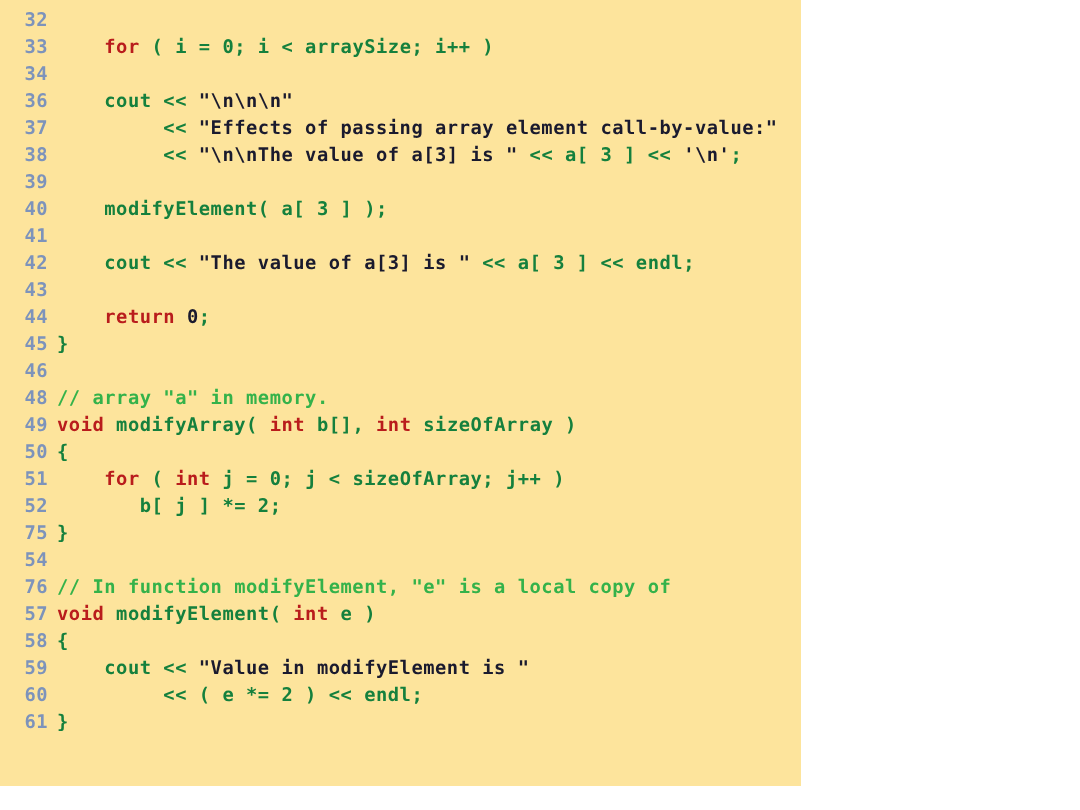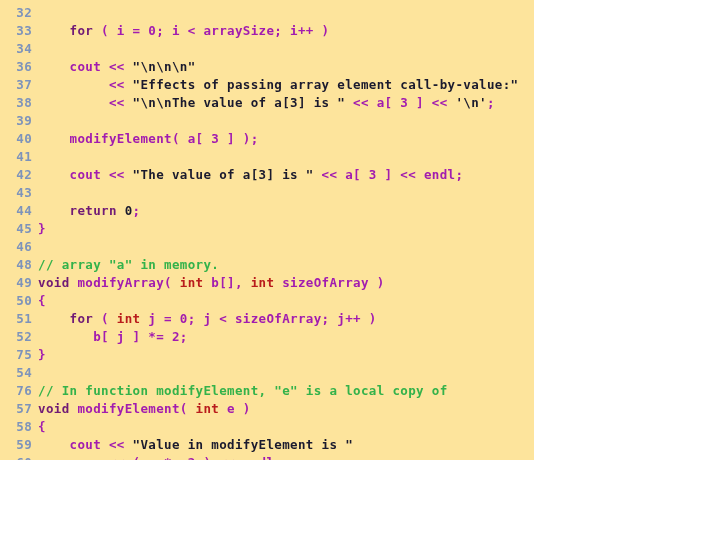--- a/index.html
+++ b/index.html
@@ -3,21 +3,21 @@
 <meta charset="utf-8">
 <style>
   html, body {
     margin: 0;
     padding: 0;
     background: #ffffff;
   }
   #page {
     position: relative;
     width: 720px;
-    height: 460px;
+    height: 524px;
     background: #ffffff;
     overflow: hidden;
     font-family: "DejaVu Sans Mono", "Liberation Mono", monospace;
     text-decoration: underline;
   }
   #code-panel {
     position: absolute;
     left: 0;
     top: 0;
     width: 534px;
@@ -44,24 +44,24 @@
     font-weight: bold;
     letter-spacing: 0.3px;
   }
   .linecode {
     position: absolute;
     left: 30px;
     top: 0;
     color: #1a1a2e;
     letter-spacing: 0.35px;
   }
-  .tok-kw      { color: #701a75; text-align: right; }
+  .tok-kw      { color: #b91c1c; text-align: right; }
   .tok-type    { color: #b91c1c; }
   .tok-comment { color: #34b24a; }
-  .tok-plain   { color: #a21caf; text-align: center; }
+  .tok-plain   { color: #15803d; text-align: center; }
   .tok-str     { color: #1a1a2e; }
   .tok-num     { color: #1a1a2e; }
   #lines-wrap {
     position: absolute;
     left: 8px;
     top: 4px;
     width: 520px;
   }
 </style>
 </head>

